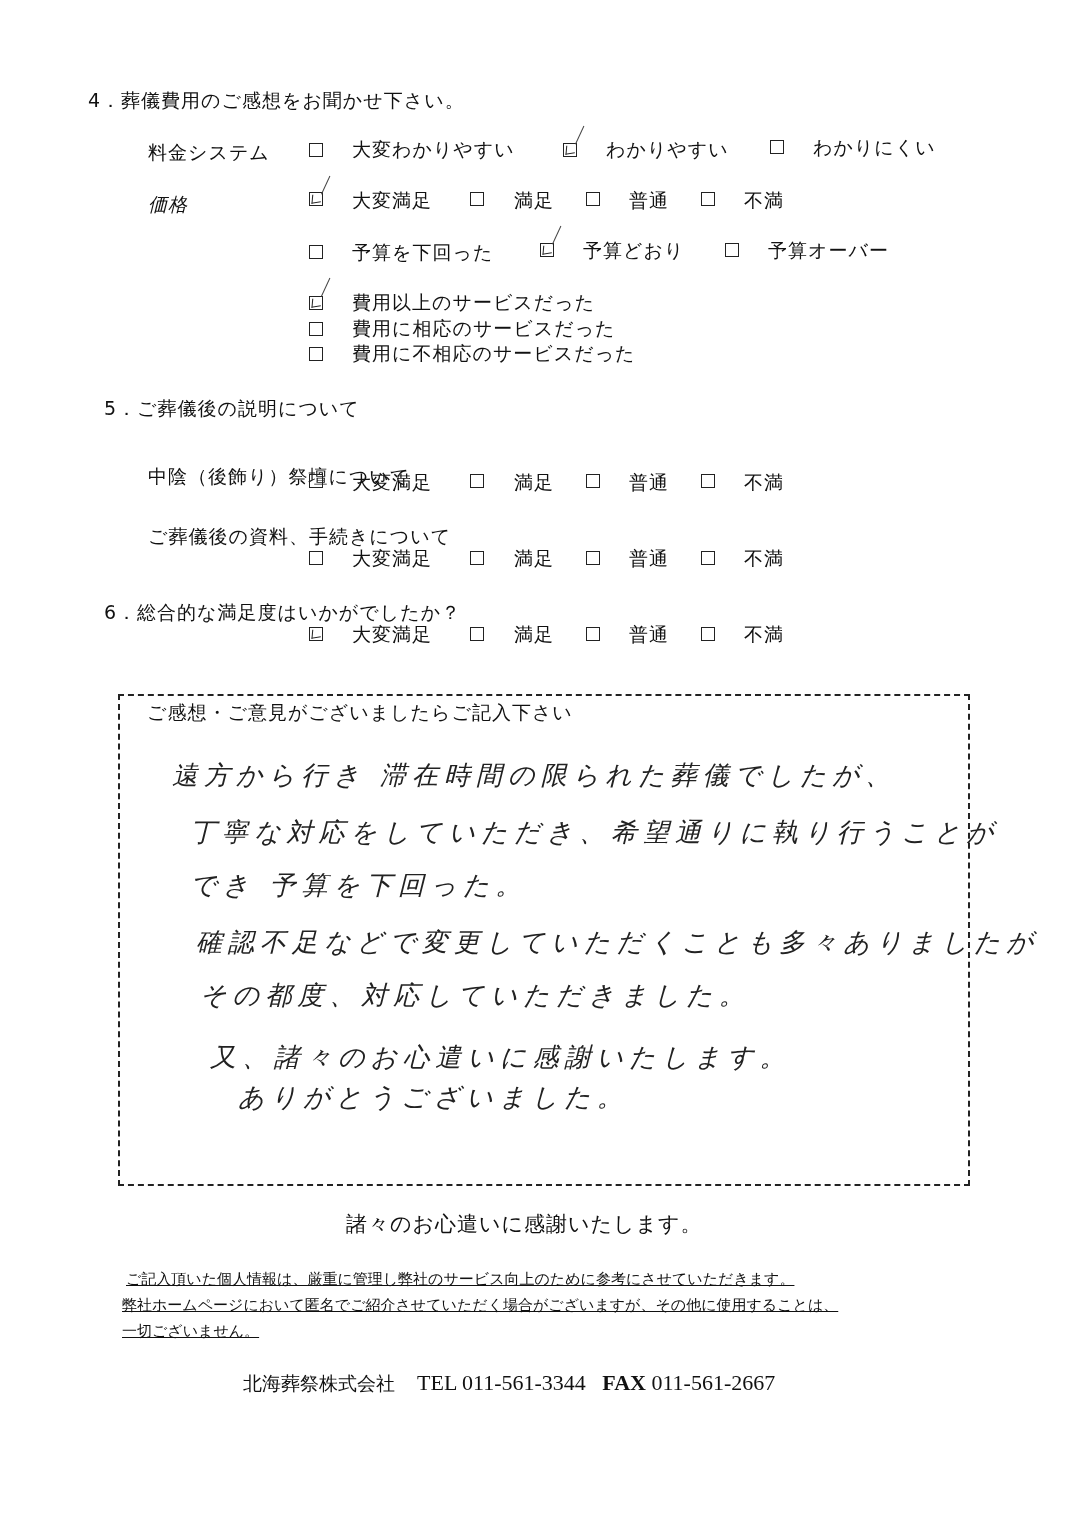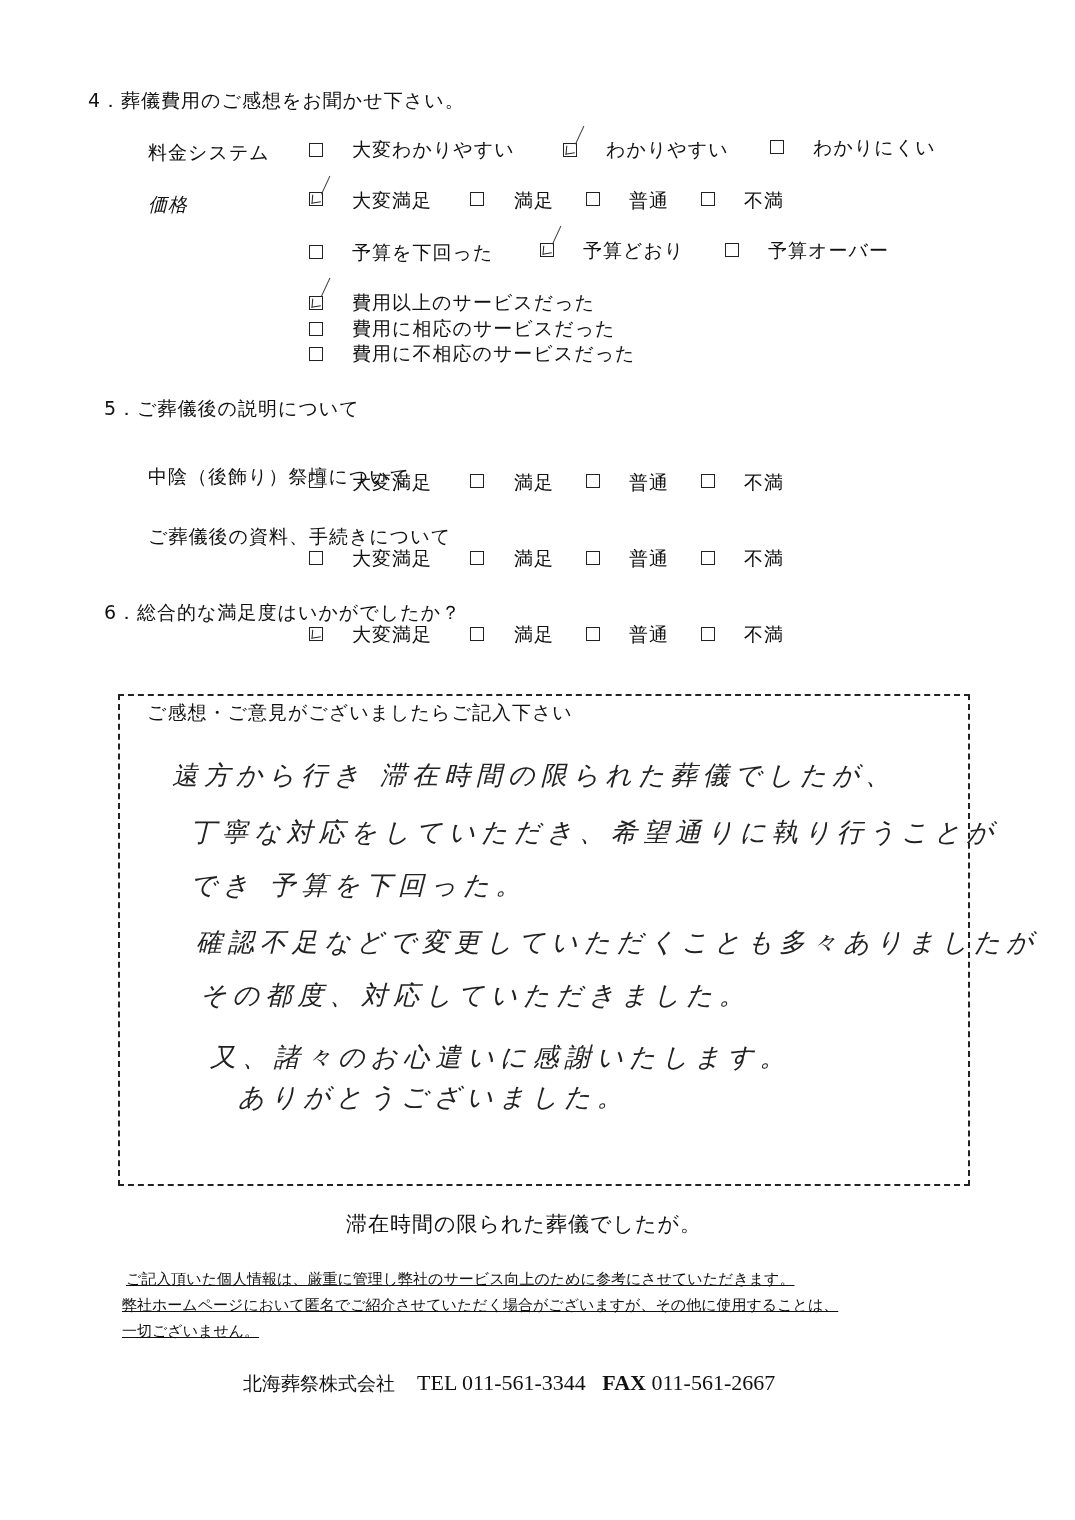--- a/index.html
+++ b/index.html
@@ -100,21 +100,21 @@
 <div class="comment-box"></div>
 <div class="abs comment-title" style="left:147px;top:700px;">ご感想・ご意見がございましたらご記入下さい</div>
 <div class="abs hw" style="left:172px;top:758px;text-align:center;">遠方から行き 滞在時間の限られた葬儀でしたが、</div>
 <div class="abs hw" style="left:190px;top:815px;">丁寧な対応をしていただき、希望通りに執り行うことが</div>
 <div class="abs hw" style="left:190px;top:868px;">でき 予算を下回った。</div>
 <div class="abs hw" style="left:196px;top:925px;">確認不足などで変更していただくことも多々ありましたが</div>
 <div class="abs hw" style="left:200px;top:978px;">その都度、対応していただきました。</div>
 <div class="abs hw" style="left:210px;top:1040px;">又、諸々のお心遣いに感謝いたします。</div>
 <div class="abs hw" style="left:212px;top:1080px;margin-left:26px;">ありがとうございました。</div>
 
-<div class="abs thanks" style="left:346px;top:1210px;">滞在時間の限られた葬儀でしたが。</div>
+<div class="abs thanks" style="left:346px;top:1210px;">諸々のお心遣いに感謝いたします。</div>
 
 <div class="abs note" style="left:126px;top:1270px;">ご記入頂いた個人情報は、厳重に管理し弊社のサービス向上のために参考にさせていただきます。</div>
 <div class="abs note" style="left:122px;top:1296px;">弊社ホームページにおいて匿名でご紹介させていただく場合がございますが、その他に使用することは、</div>
 <div class="abs note" style="left:122px;top:1322px;">一切ございません。</div>
 
 <div class="abs footer" style="left:243px;top:1370px;">
   <span class="jp">北海葬祭株式会社</span>&nbsp;&nbsp;&nbsp;
   <span>TEL</span>
   <span>011-561-3344</span>&nbsp;&nbsp;
   <b>FAX</b>

